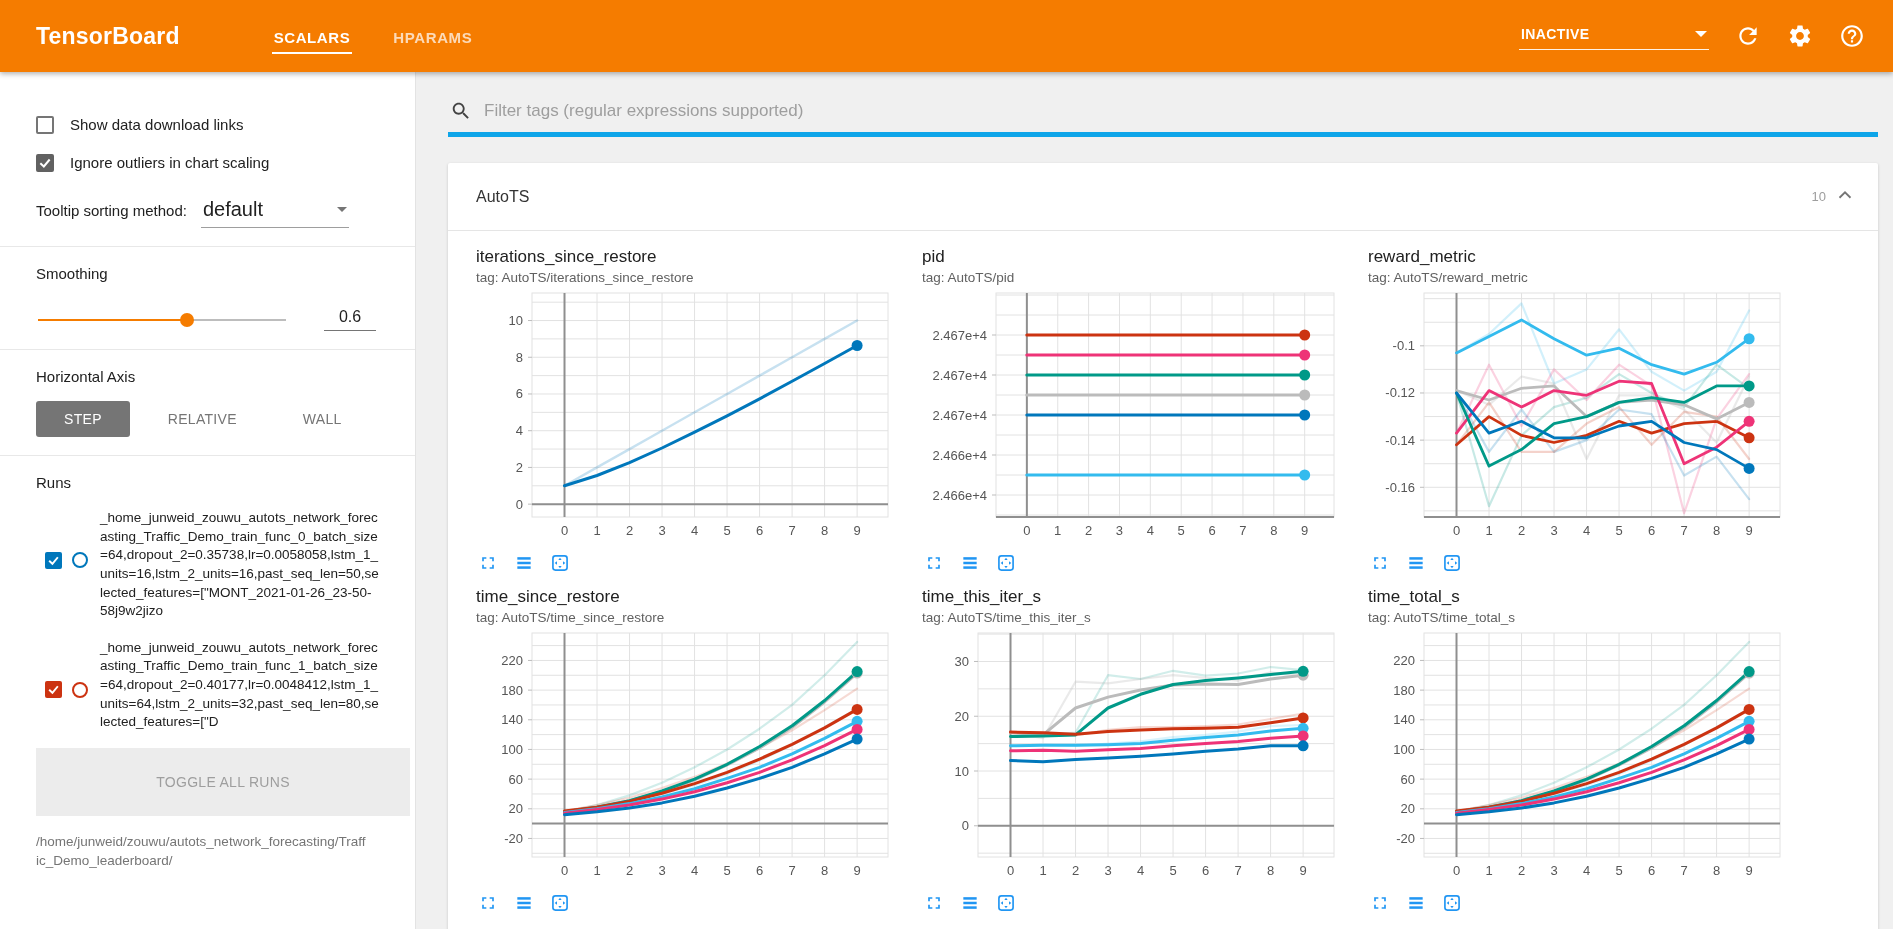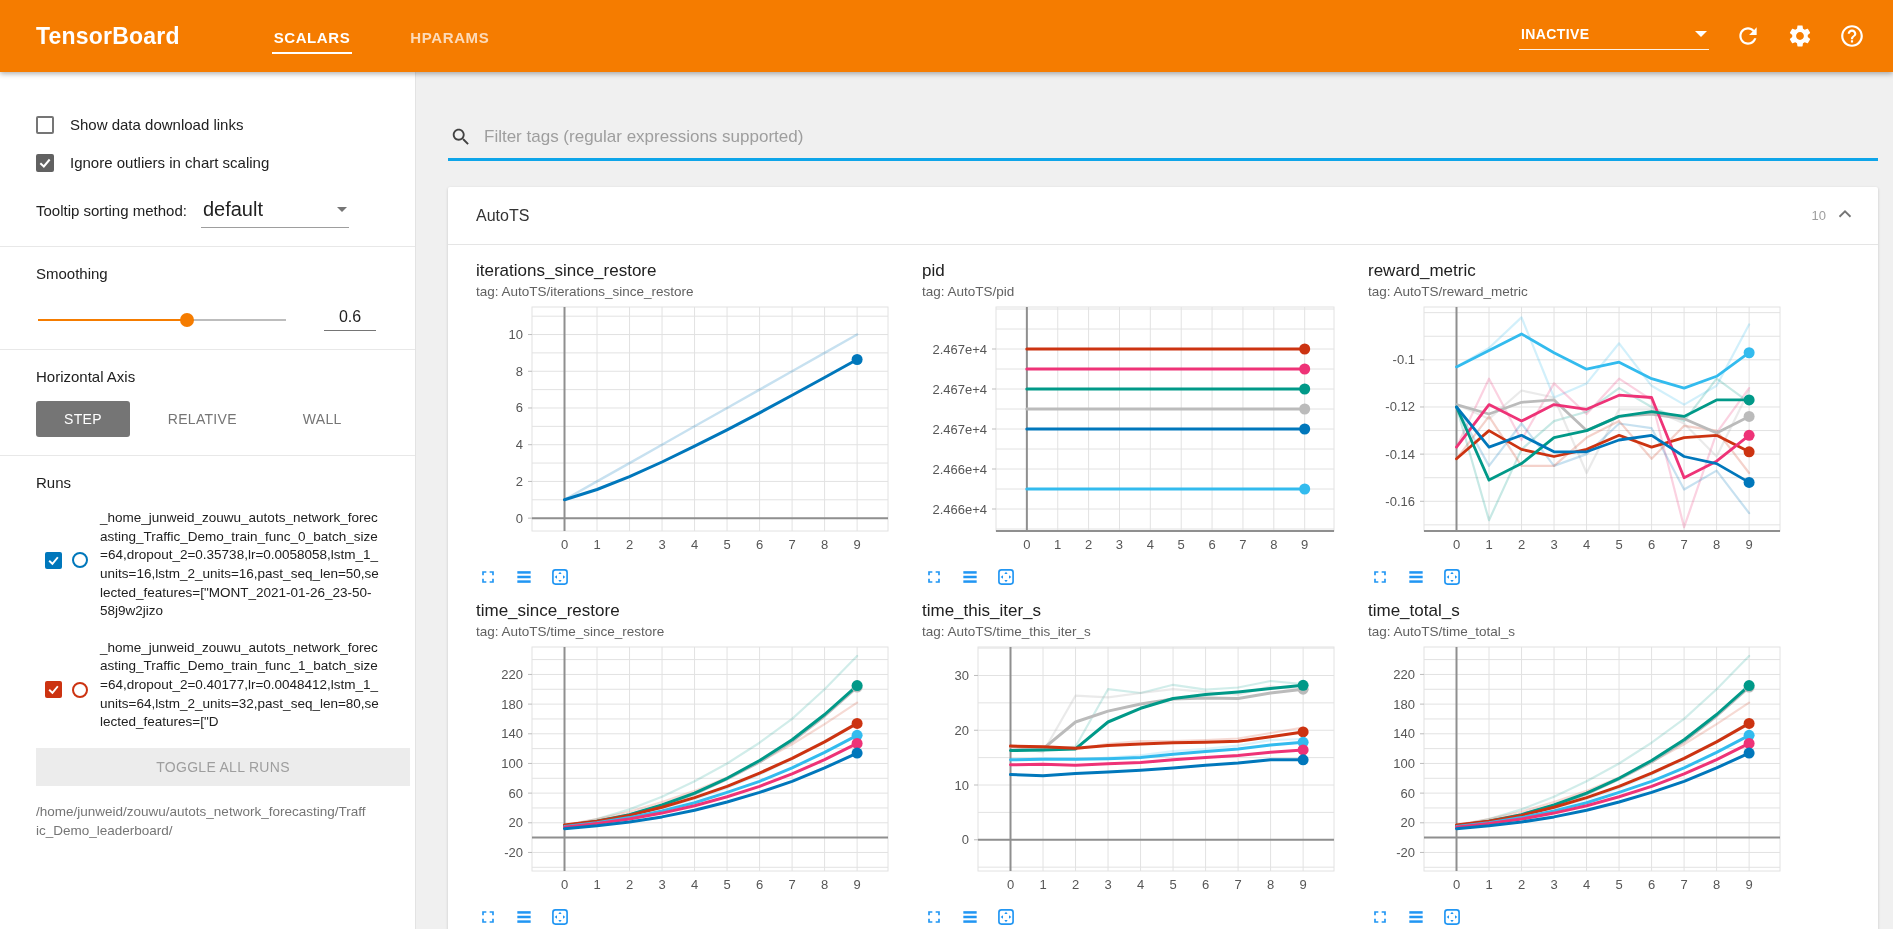--- a/index.html
+++ b/index.html
@@ -3,21 +3,21 @@
 <meta charset="utf-8">
 <style>
   * { box-sizing: border-box; }
   html,body { width:1893px; height:929px; margin:0; overflow:hidden;
     font-family:"Liberation Sans", sans-serif; background:#f0f0f0; }
 
   
   .topbar { height:72px; background:#f57c00; color:#fff; display:flex; align-items:center;
     box-shadow:0 2px 5px rgba(0,0,0,.3); position:relative; z-index:5; }
   .logo { font-size:23px; font-weight:bold; margin-left:36px; letter-spacing:.2px; }
-  .tabs { display:flex; margin-left:92px; height:100%; align-items:center; gap:56px; }
+  .tabs { display:flex; margin-left:92px; height:100%; align-items:center; gap:39px; }
   .tab { font-size:15px; font-weight:bold; letter-spacing:.6px; color:rgba(255,255,255,.72);
     cursor:pointer; padding:6px 2px; border-bottom:2px solid transparent; margin-top:4px;}
   .tab.active { color:#fff; border-bottom-color:#fff; }
   .topbar-right { margin-left:auto; display:flex; align-items:center; margin-right:28px; gap:26px; }
   .status-select { width:190px; border-bottom:1px solid rgba(255,255,255,.9); display:flex;
     align-items:center; justify-content:space-between; padding:4px 2px 7px 2px; cursor:pointer; }
   .status-label { font-size:14px; font-weight:bold; letter-spacing:.4px; }
   .caret-down { width:0; height:0; border-left:6px solid transparent; border-right:6px solid transparent;
     border-top:6px solid #fff; }
   .hdr-icon { width:26px; height:26px; cursor:pointer; }
@@ -60,33 +60,33 @@
   .runs-filter::placeholder { color:#757575; }
   .run-item { display:flex; margin-top:18px; padding-left:9px; }
   .run-controls { display:flex; align-items:center; gap:10px; height:22px; margin-top:40px; flex-shrink:0; }
   .run-chk { width:17px; height:17px; border-radius:2px; display:flex; align-items:center;
     justify-content:center; cursor:pointer; }
   .run-chk svg { width:13px; height:13px; }
   .run-radio { width:16px; height:16px; border-radius:50%; border:2px solid; background:#fff; cursor:pointer; }
   .run-name { margin-left:12px; width:292px; font-size:13.5px; line-height:1.38; color:#212121;
     word-break:break-all; }
   .toggle-all { margin:16px 0 0 0; width:374px; background:#ececec; color:#9e9e9e; text-align:center;
-    font-size:14px; letter-spacing:.3px; padding:11px 0; cursor:pointer; }
+    font-size:14px; letter-spacing:.3px; padding:26px 0; cursor:pointer; }
   .logdir { margin-top:16px; font-size:13.5px; line-height:1.45; color:#757575; word-break:break-all;
     width:330px; }
 
   
   .main { flex:1; padding:22px 15px 0 32px; overflow:hidden; }
-  .tag-filter { display:flex; align-items:center; border-bottom:3px solid #0ea5e9; padding:6px 4px 10px 2px;margin-top:26px; }
+  .tag-filter { display:flex; align-items:center; border-bottom:5px solid #0ea5e9; padding:6px 4px 10px 2px; }
   .tag-filter svg { width:22px; height:22px; fill:#424242; flex-shrink:0; }
   .tag-filter input { border:none; outline:none; background:transparent; flex:1; margin-left:10px;
     font-size:17px; color:#424242; font-family:"Liberation Sans",sans-serif; }
   .tag-filter input::placeholder { color:#9e9e9e; }
   .card { margin-top:26px; background:#fff; border-radius:2px; box-shadow:0 1px 3px rgba(0,0,0,.18); }
-  .card-header { height:58px; display:flex; align-items:center; padding:0 22px 0 28px;
+  .card-header { height:68px; display:flex; align-items:center; padding:0 22px 0 28px;
     border-bottom:1px solid #e5e5e5; cursor:pointer; }
   .card-title { font-size:16px; color:#333; }
   .card-right { margin-left:auto; display:flex; align-items:center; gap:8px; }
   .card-count { font-size:13px; color:#9e9e9e; }
   .chev-up svg { width:22px; height:22px; stroke:#757575; fill:none; stroke-width:2; }
   .charts-grid { display:flex; flex-wrap:wrap; gap:14px 26px; padding:16px 40px 20px 28px; }
   .chart-block { width:420px; }
   .chart-title { font-size:17px; color:#212121; }
   .chart-tag { font-size:13.5px; color:#616161; margin-top:3px; }
   .chart-toolbar { display:flex; gap:16px; margin-top:6px; padding-left:2px; }

